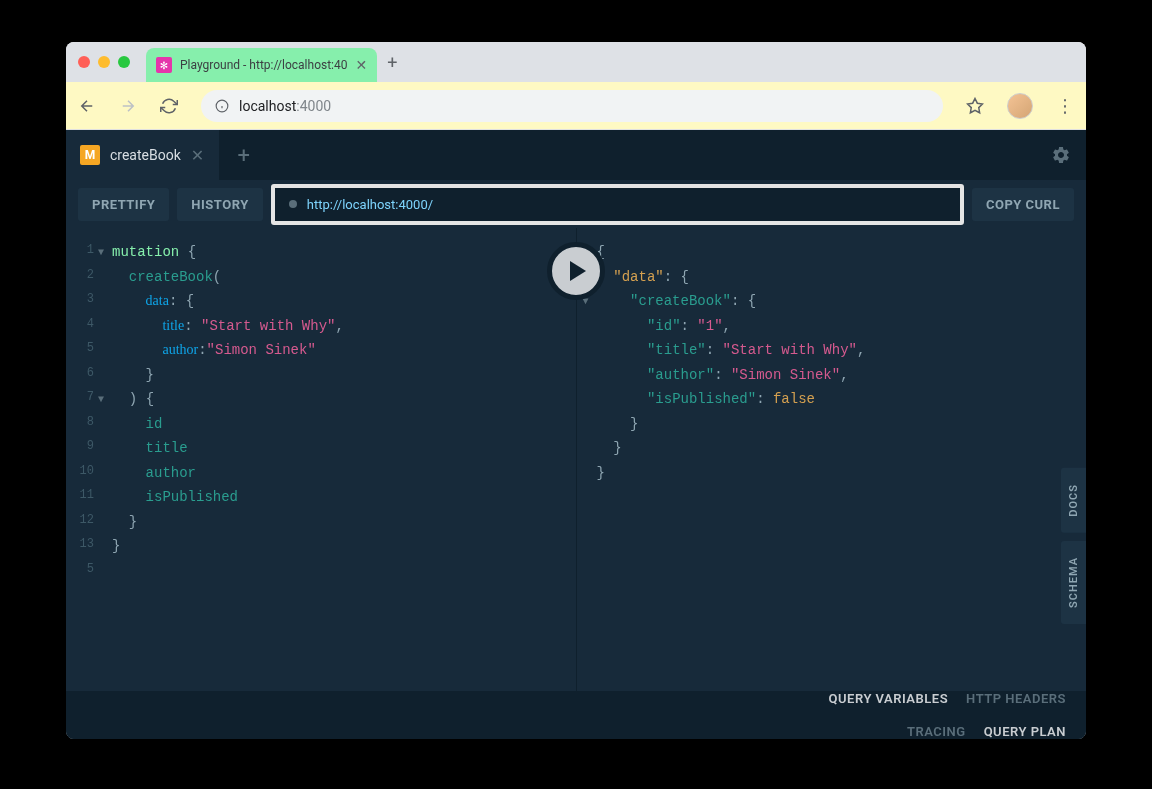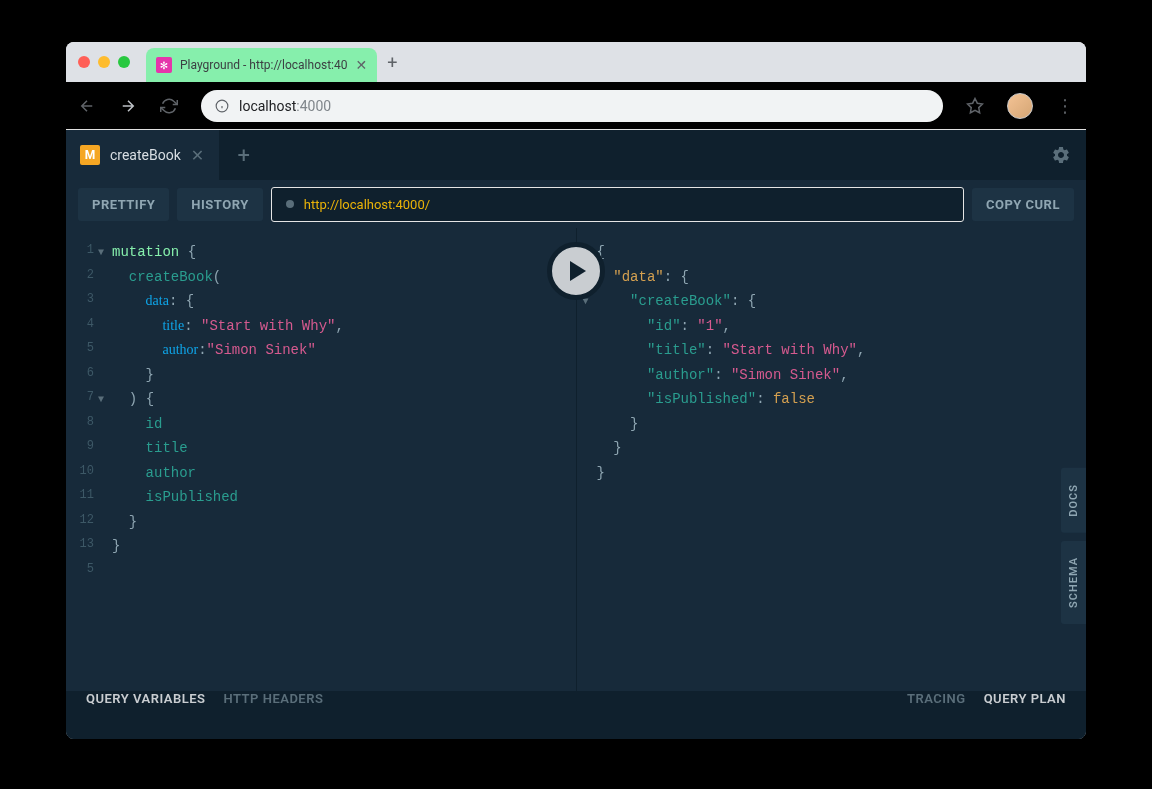--- a/index.html
+++ b/index.html
@@ -51,21 +51,21 @@
   background: #e535ab;
   border-radius: 2px;
   display: flex; align-items: center; justify-content: center;
 }
 .tab-favicon::after { content: "✻"; color: #fff; font-size: 10px; }
 .tab-title { white-space: nowrap; overflow: hidden; text-overflow: ellipsis; flex: 1; }
 .tab-close { font-size: 14px; color: #5f6368; cursor: pointer; }
 .new-tab { margin-left: 10px; color: #5f6368; font-size: 18px; cursor: pointer; }
 .address-bar {
   height: 48px;
-  background: #000000;
+  background: #fef9c3;
   display: flex;
   align-items: center;
   padding: 0 12px;
   gap: 23px;
   border-bottom: 1px solid #e0e0e0;
 }
 .nav-icon { color: #5f6368; cursor: pointer; display: flex; align-items: center; }
 .nav-icon.disabled { color: #bdc1c6; }
 .url-field {
   flex: 1;
@@ -158,22 +158,22 @@
   letter-spacing: 0.5px;
 }
 .pg-url {
   flex: 1;
   background: #0f202d;
   border-radius: 3px;
   padding: 9px 14px;
   display: flex;
   align-items: center;
   gap: 10px;
-  color: #eab308;
-  border: 1px solid #e5e5e5;
+  color: #7dd3fc;
+  border: 4px solid #e5e5e5;
 }
 .pg-url-dot {
   width: 8px; height: 8px;
   background: #5a6e7a;
   border-radius: 50%;
 }
 .pg-main {
   flex: 1;
   display: flex;
   position: relative;
@@ -240,26 +240,27 @@
   padding: 16px 6px;
   writing-mode: vertical-rl;
   transform: rotate(180deg);
   cursor: pointer;
   border-radius: 0 3px 3px 0;
 }
 .pg-footer {
   height: 48px;
   background: #0f202d;
   display: flex;
-  align-items: flex-start;
+  align-items: flex-end;
   padding: 0 20px;
   gap: 18px;
   font-size: 13px;
   font-weight: 600;
   letter-spacing: 0.5px;
+  flex-direction: column;
 }
 .pg-footer-left { display: flex; gap: 18px; }
 .pg-footer-right { margin-left: auto; display: flex; gap: 18px; }
 .footer-item { color: #5a6e7a; cursor: pointer; }
 .footer-item.active { color: #c9cdd1; }
 </style>
 </head>
 <body>
 
 <div class="browser-window">

